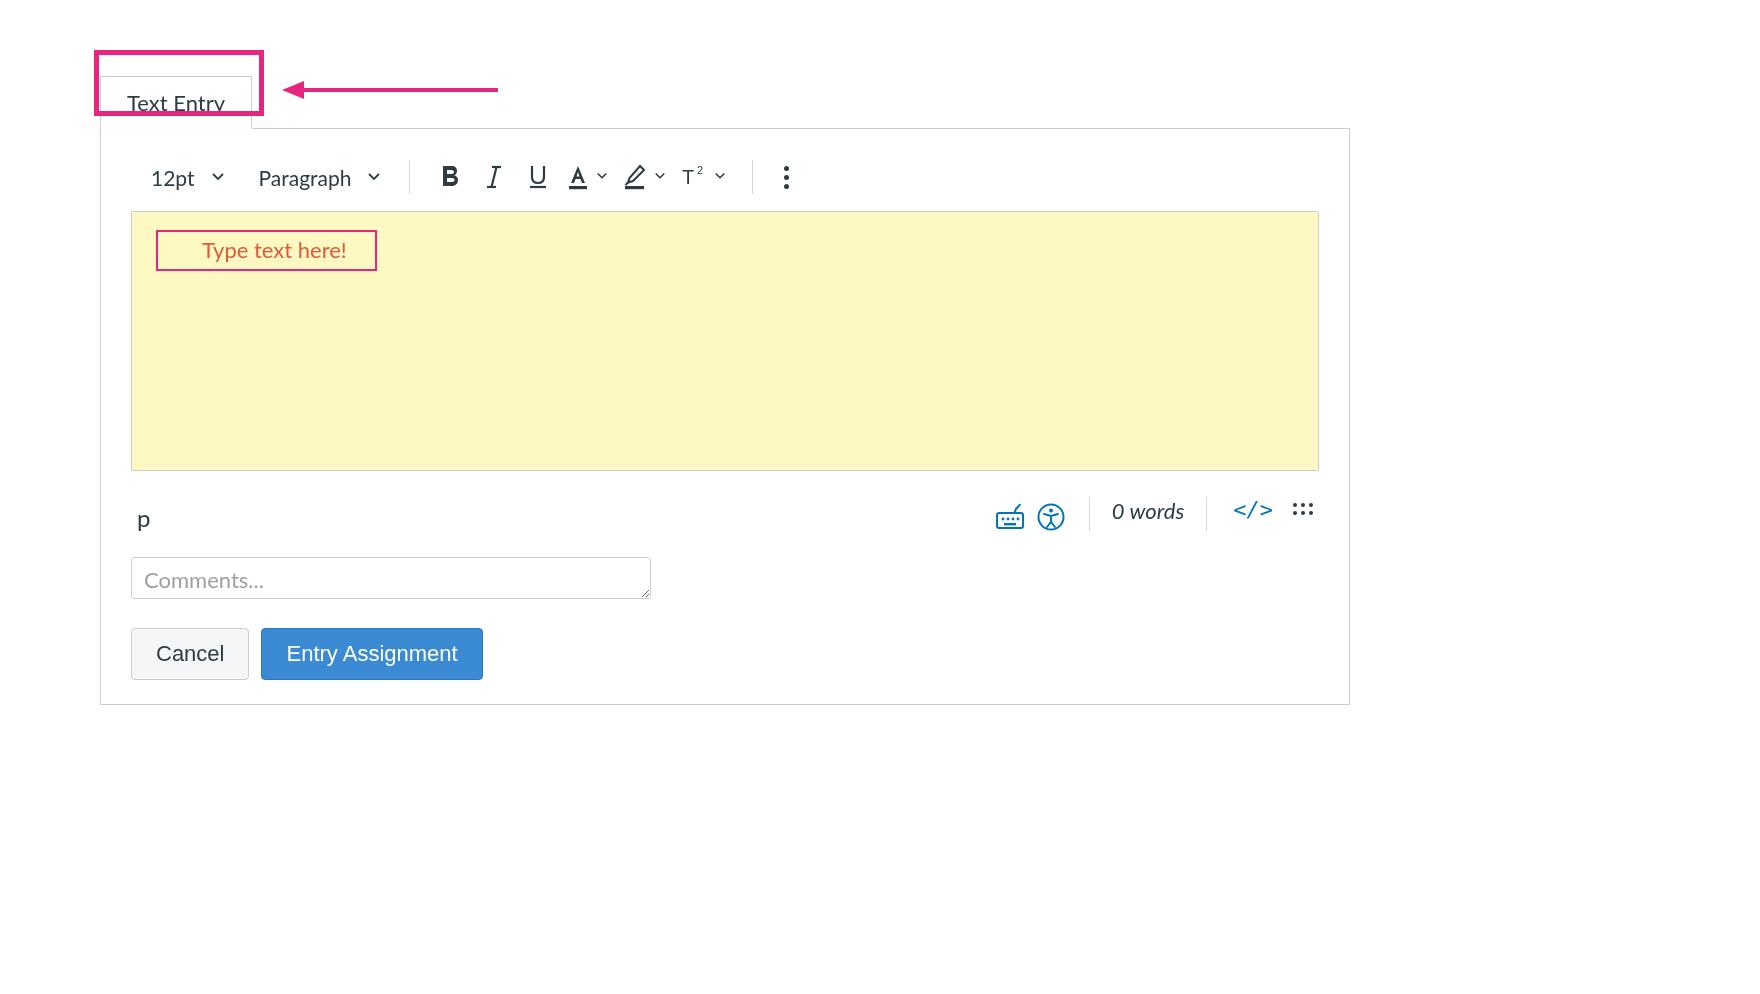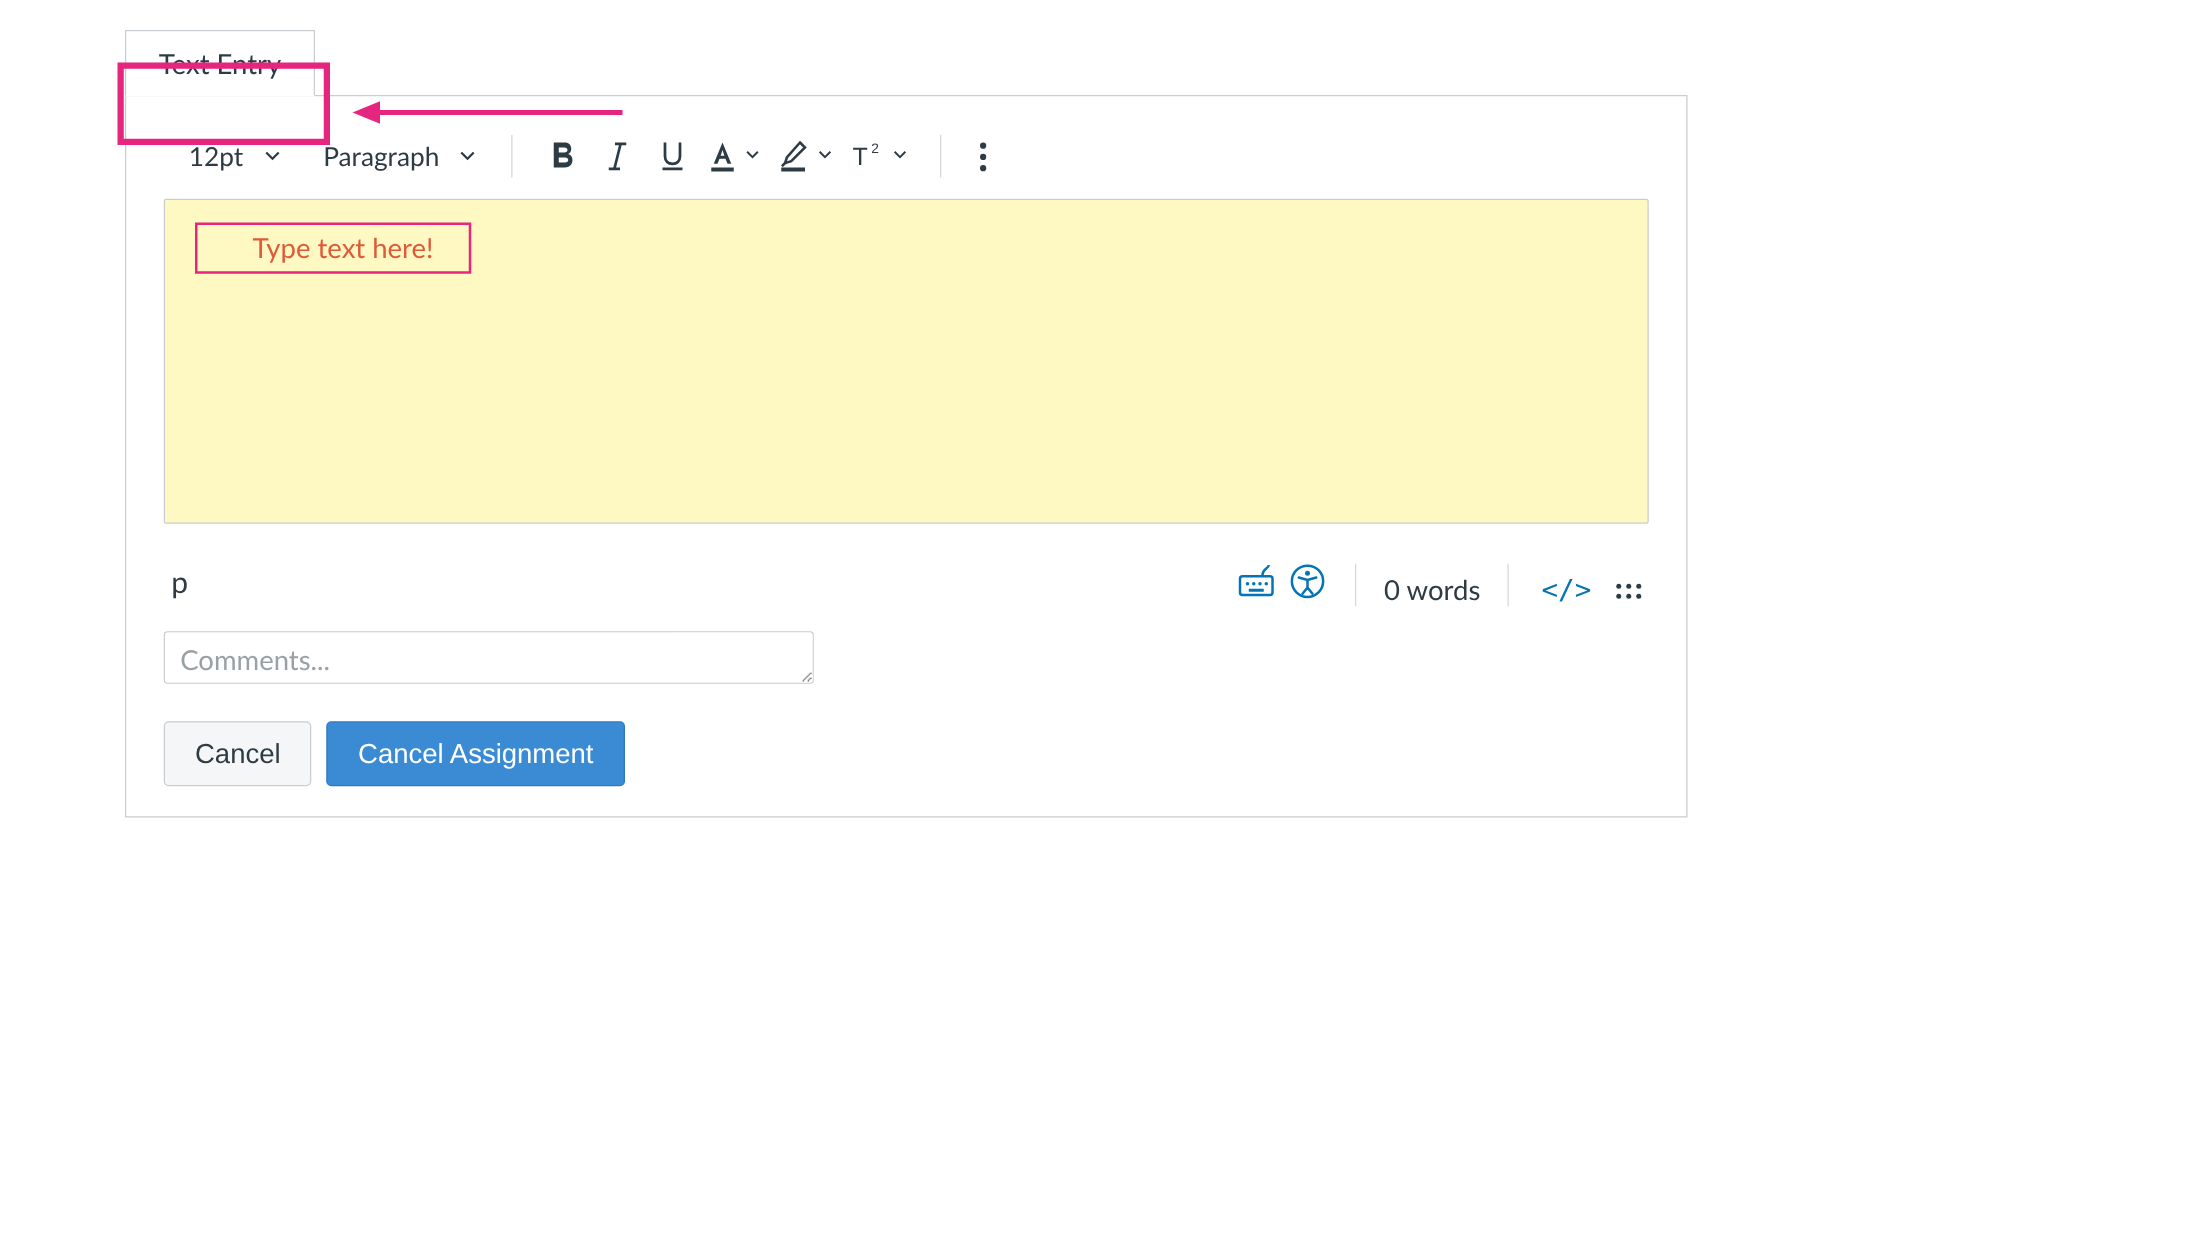--- a/index.html
+++ b/index.html
@@ -8,21 +8,21 @@
     font-family: "Lato", "Helvetica Neue", Arial, sans-serif;
     background: #fff;
     color: #2d3b45;
     width: 1760px;
     height: 994px;
   }
   .stage {
     position: relative;
     width: 1760px;
     height: 994px;
-    padding-top: 24px;
+    padding-top: 76px;
     padding-left: 100px;
   }
   .tab {
     position: relative;
     display: inline-block;
     border: 1px solid #c7cdd1;
     border-bottom: 1px solid #fff;
     background: #fff;
     padding: 12px 26px;
     font-size: 22px;
@@ -110,21 +110,21 @@
     margin-top: 4px;
     margin-left: 8px;
   }
   .editor-footer {
     display: flex;
     align-items: center;
     justify-content: space-between;
     padding: 26px 4px 20px 6px;
   }
   .footer-left { font-size: 24px; color: #2d3b45; }
-  .footer-right { display: flex; align-items: flex-end; }
+  .footer-right { display: flex; align-items: flex-start; font-style: italic; }
   .ficon {
     display: inline-flex;
     align-items: center;
     justify-content: center;
     width: 40px; height: 40px;
     color: #0374b5;
     cursor: pointer;
   }
   .wsep { width:1px; height:34px; background:#d4d8db; margin:0 18px; }
   .word-count { font-size: 22px; color: #2d3b45; padding: 0 4px; }
@@ -327,18 +327,18 @@
         </div>
       </div>
     </div>
 
     
     <textarea class="comments" placeholder="Comments..." style=""></textarea>
 
     
     <div class="btn-row">
       <button class="btn btn-cancel">Cancel</button>
-      <button class="btn btn-submit">Cancel Assignment</button>
+      <button class="btn btn-submit">Entry Assignment</button>
     </div>
 
   </div>
 
 </div>
 
 </body></html>

